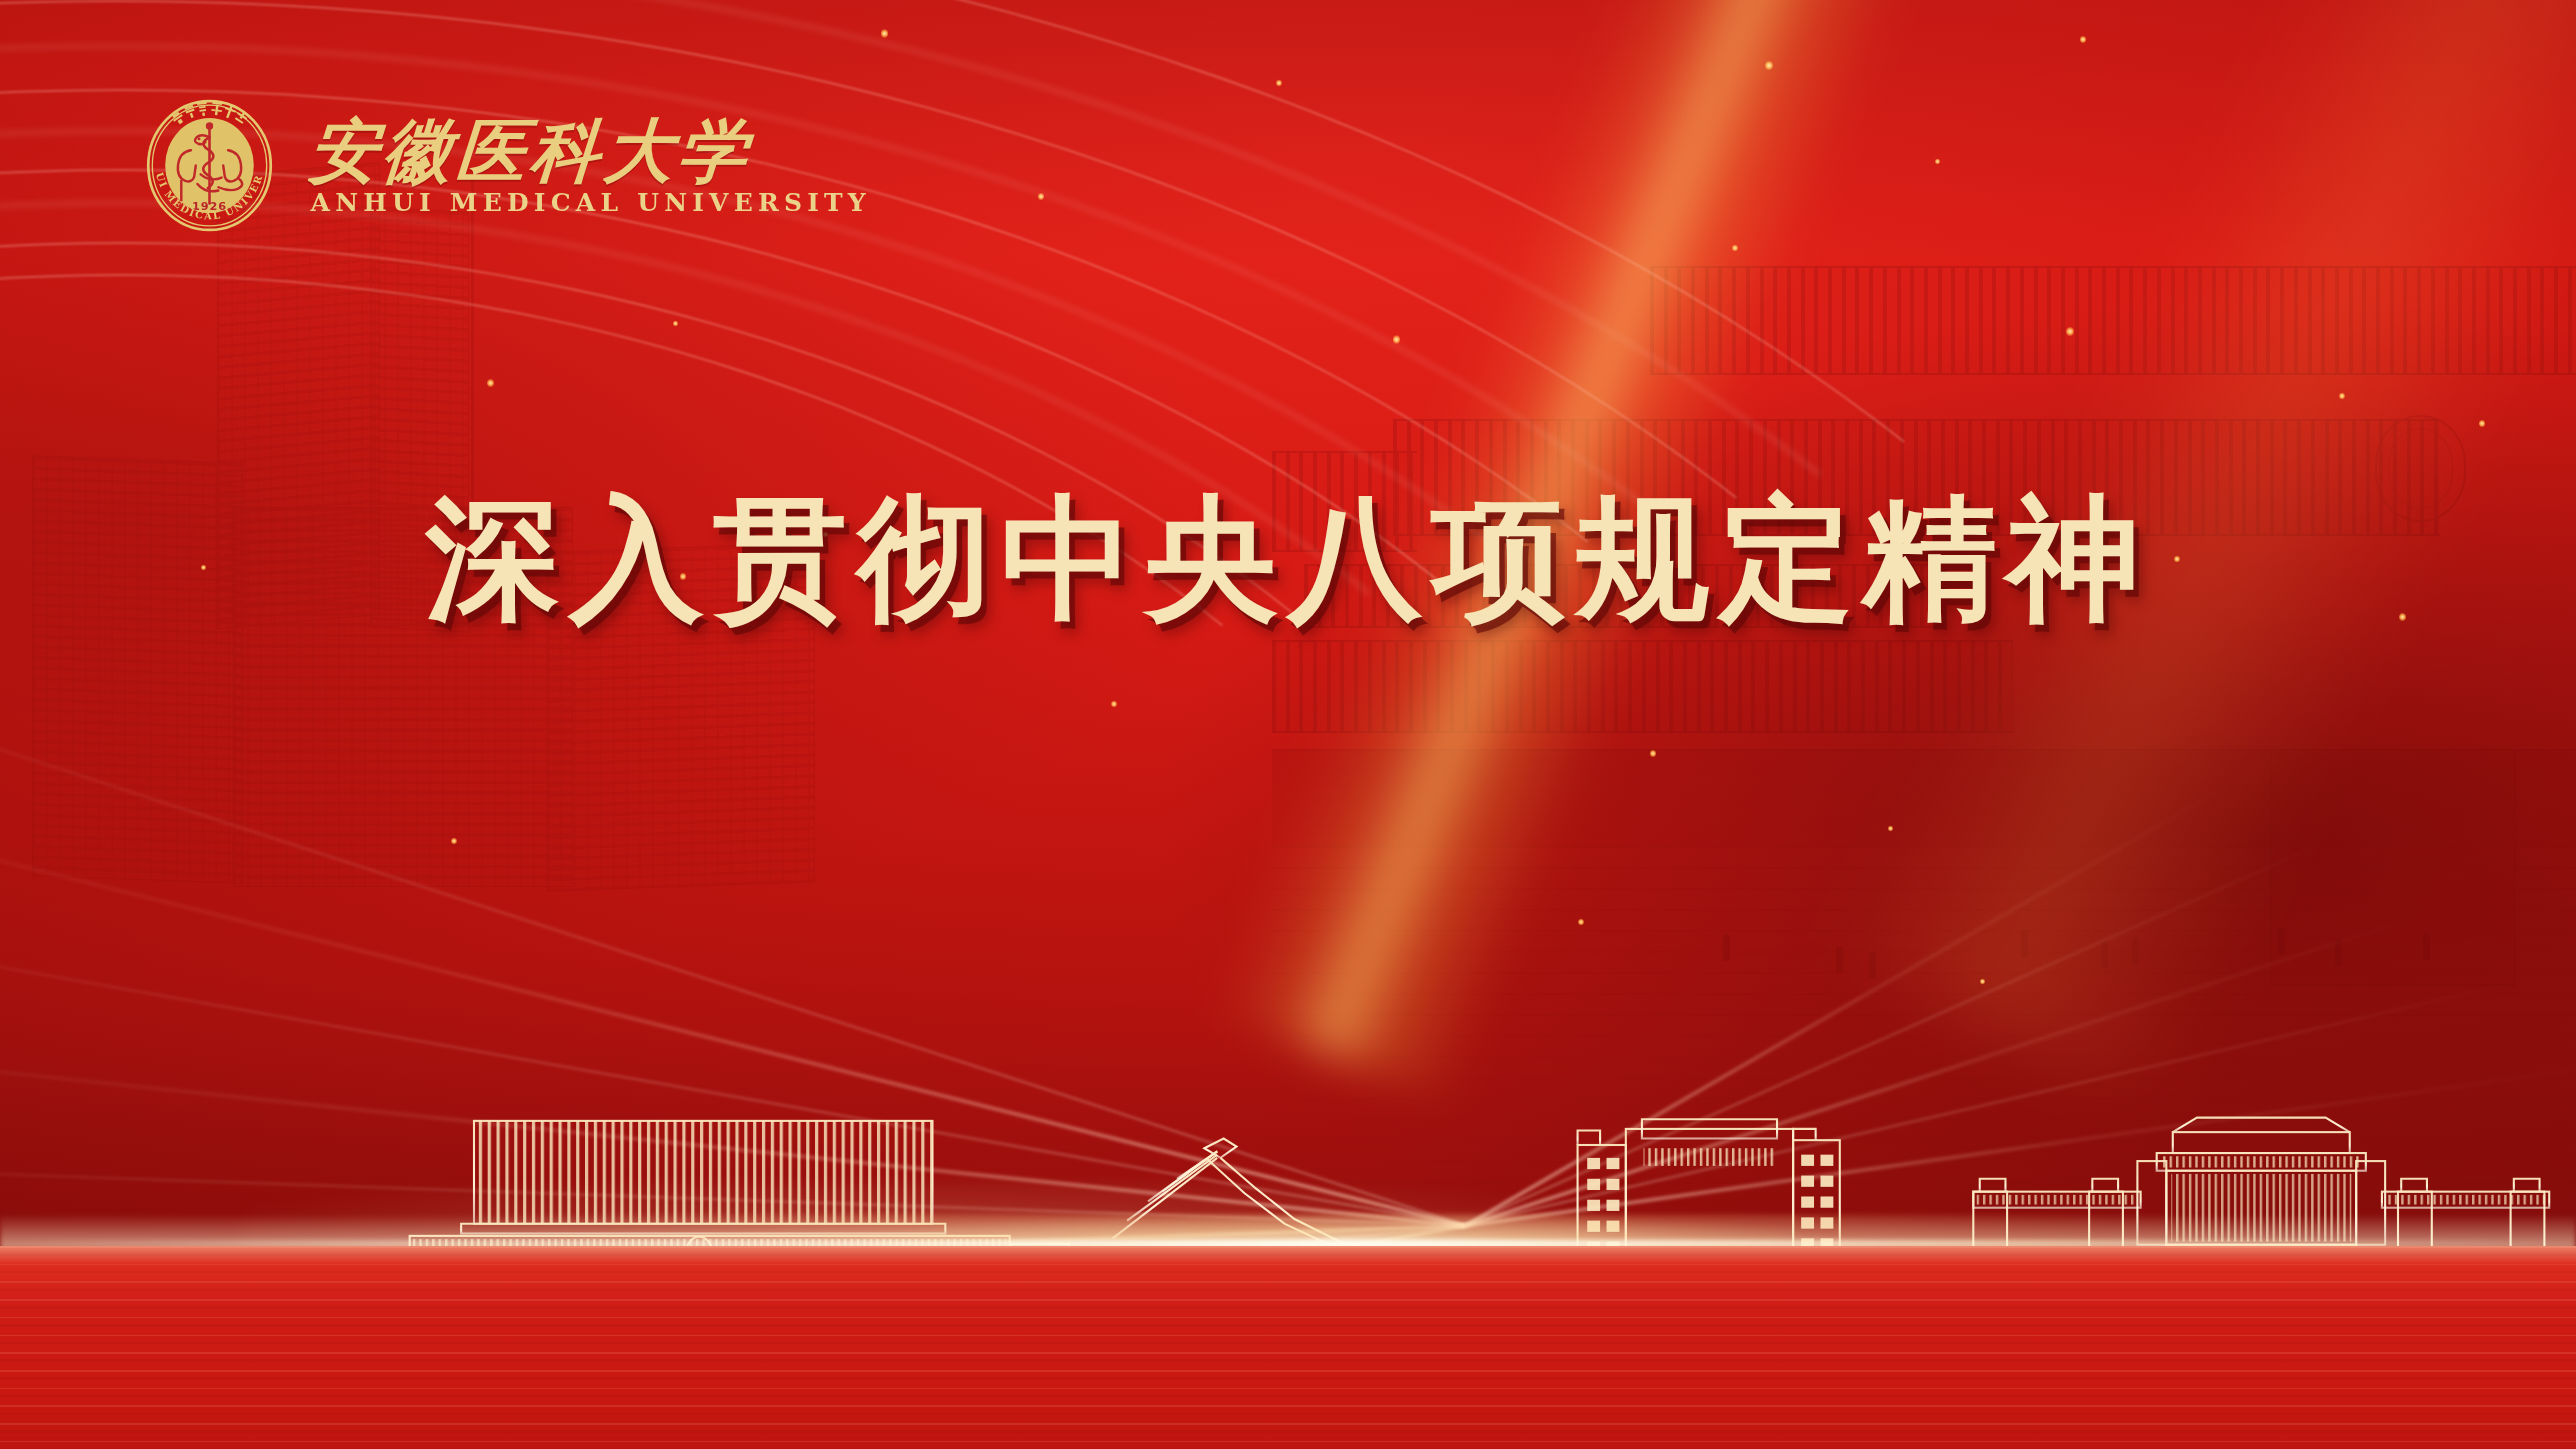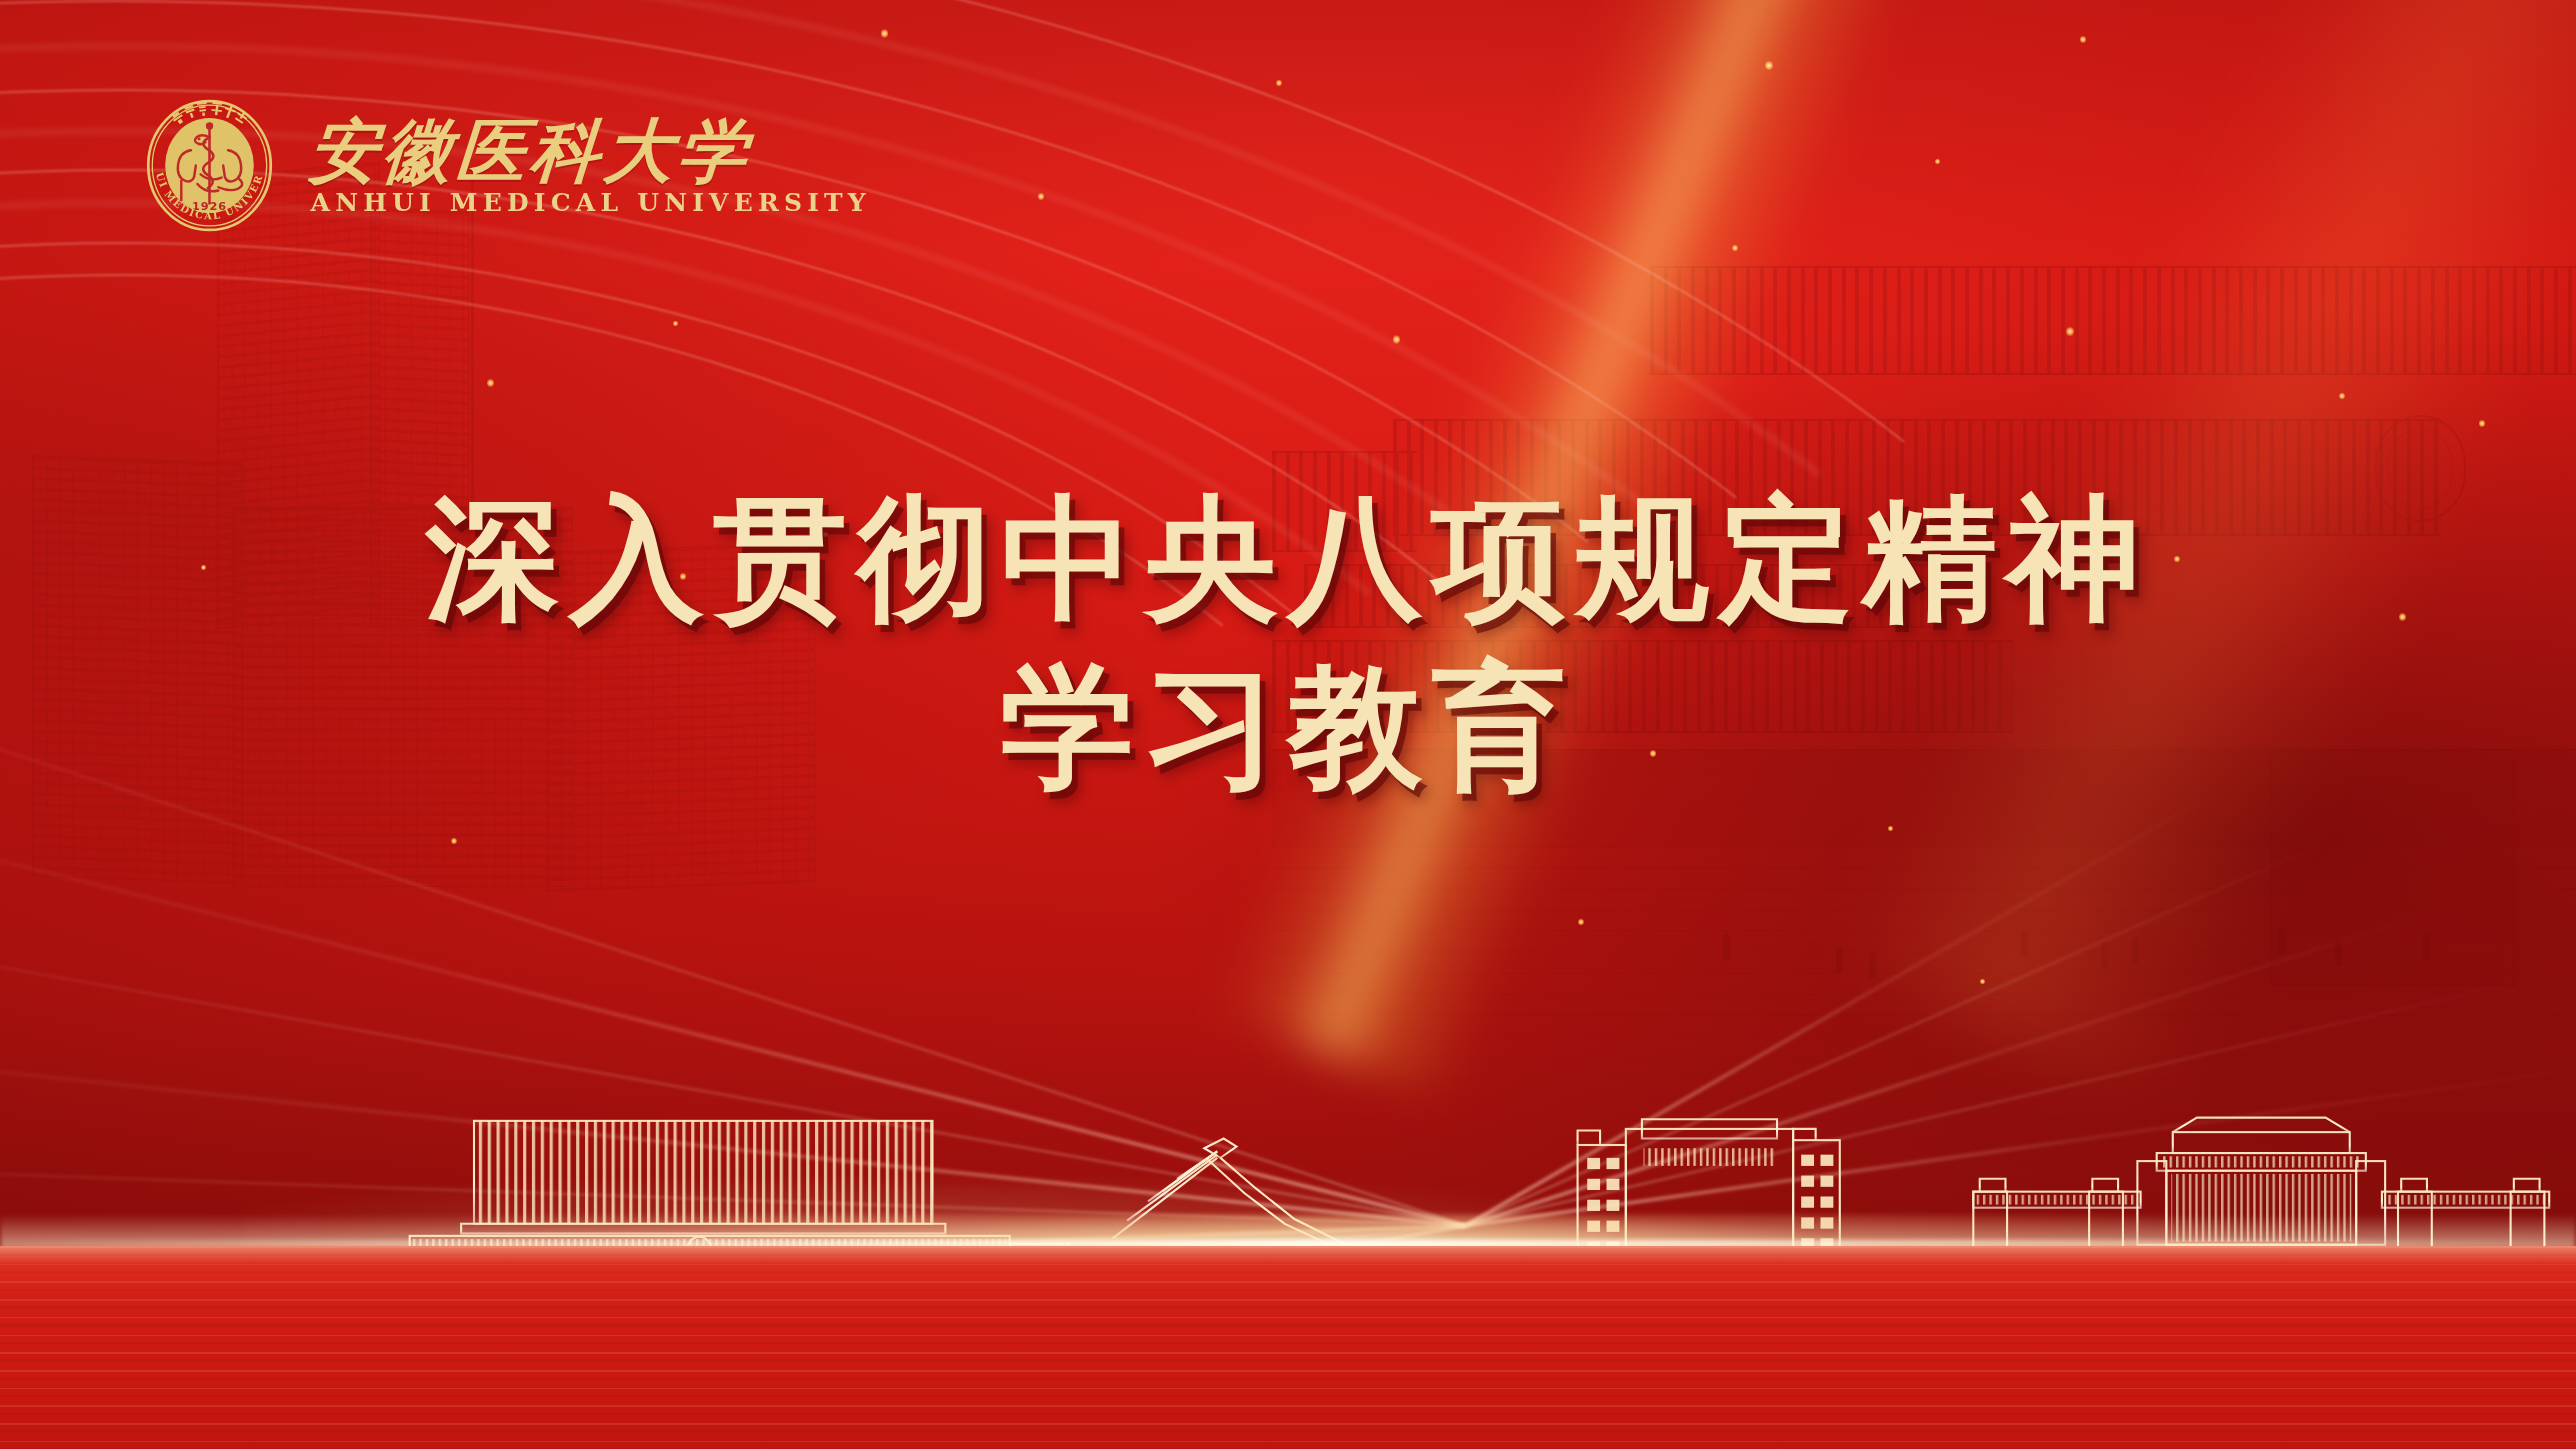--- a/index.html
+++ b/index.html
@@ -605,17 +605,16 @@
     </div>
 
     <div id="wordmark">
       <div id="cn-name">安徽医科大学</div>
       <div id="en-name">ANHUI MEDICAL UNIVERSITY</div>
     </div>
   </div>
 
   <div id="title-block">
     <div class="title-line" id="title-line-1">深入贯彻中央八项规定精神</div>
-    <div class="title-line" id="title-line-2">学习教育</div>
   </div>
 
 </div>
 
 
 </body></html>

